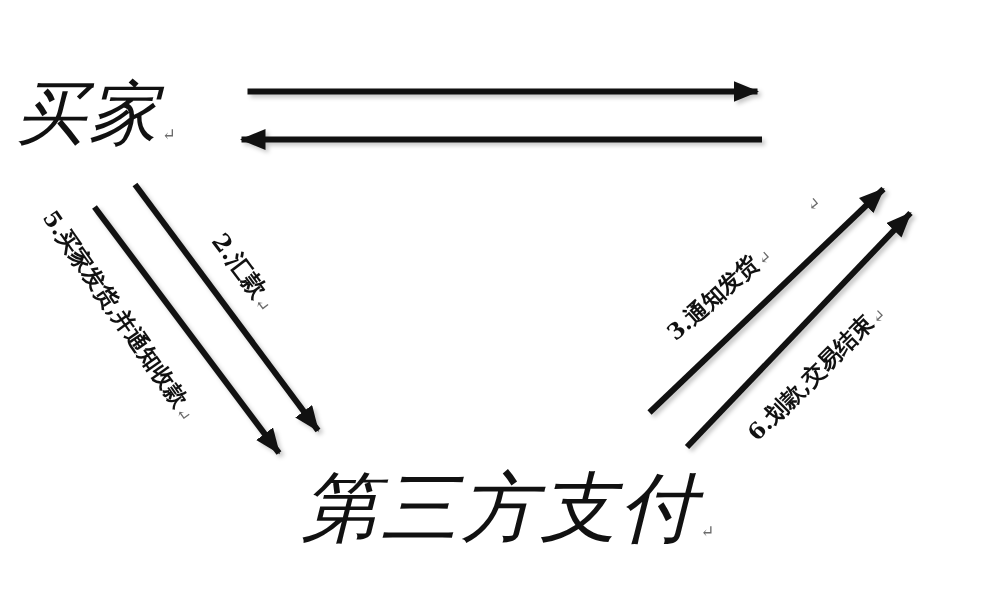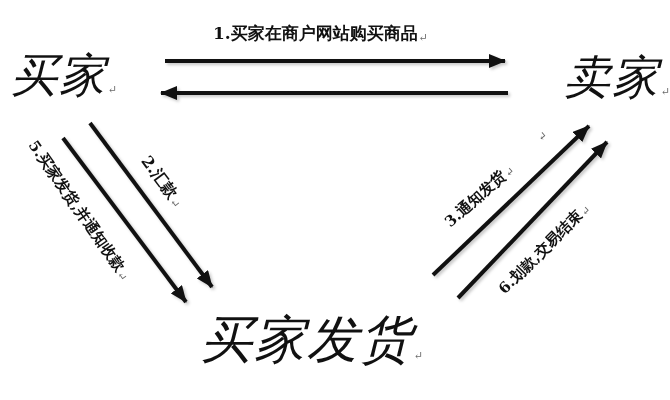--- a/index.html
+++ b/index.html
@@ -76,25 +76,23 @@
     <line x1="165" y1="61" x2="505" y2="61" stroke="#111111" stroke-width="4" marker-end="url(#ah)"></line>
     <line x1="508" y1="93" x2="161" y2="93" stroke="#111111" stroke-width="4" marker-end="url(#ah)"></line>
     <line x1="90" y1="123" x2="212" y2="287" stroke="#111111" stroke-width="4" marker-end="url(#ah)"></line>
     <line x1="63" y1="138" x2="186" y2="302" stroke="#111111" stroke-width="4" marker-end="url(#ah)"></line>
     <line x1="433" y1="275" x2="589" y2="126" stroke="#111111" stroke-width="4" marker-end="url(#ah)"></line>
     <line x1="458" y1="298" x2="607" y2="142" stroke="#111111" stroke-width="4" marker-end="url(#ah)"></line>
   </svg>
 
   <div class="node node-buyer"><span>买家</span><span class="pmark">↵</span></div>
 
-  <div class="node node-seller"><span>卖家</span><span class="pmark">↵</span></div>
 
-  <div class="node node-third"><span>买家发货</span><span class="pmark">↵</span></div>
+  <div class="node node-third"><span>第三方支付</span><span class="pmark">↵</span></div>
 
-  <div class="flow-label flow-1"><span>1.买家在商户网站购买商品</span><span class="pmark">↵</span></div>
 
 
   <div class="flow-label flow-2"><span>2.汇款</span><span class="pmark">↵</span></div>
 
   <div class="flow-label flow-5"><span>5.买家发货,并通知收款</span><span class="pmark">↵</span></div>
 
   <div class="flow-label flow-3"><span>3.通知发货</span><span class="pmark">↵</span></div>
 
   <div class="flow-label flow-6"><span>6.划款,交易结束</span><span class="pmark">↵</span></div>
 

